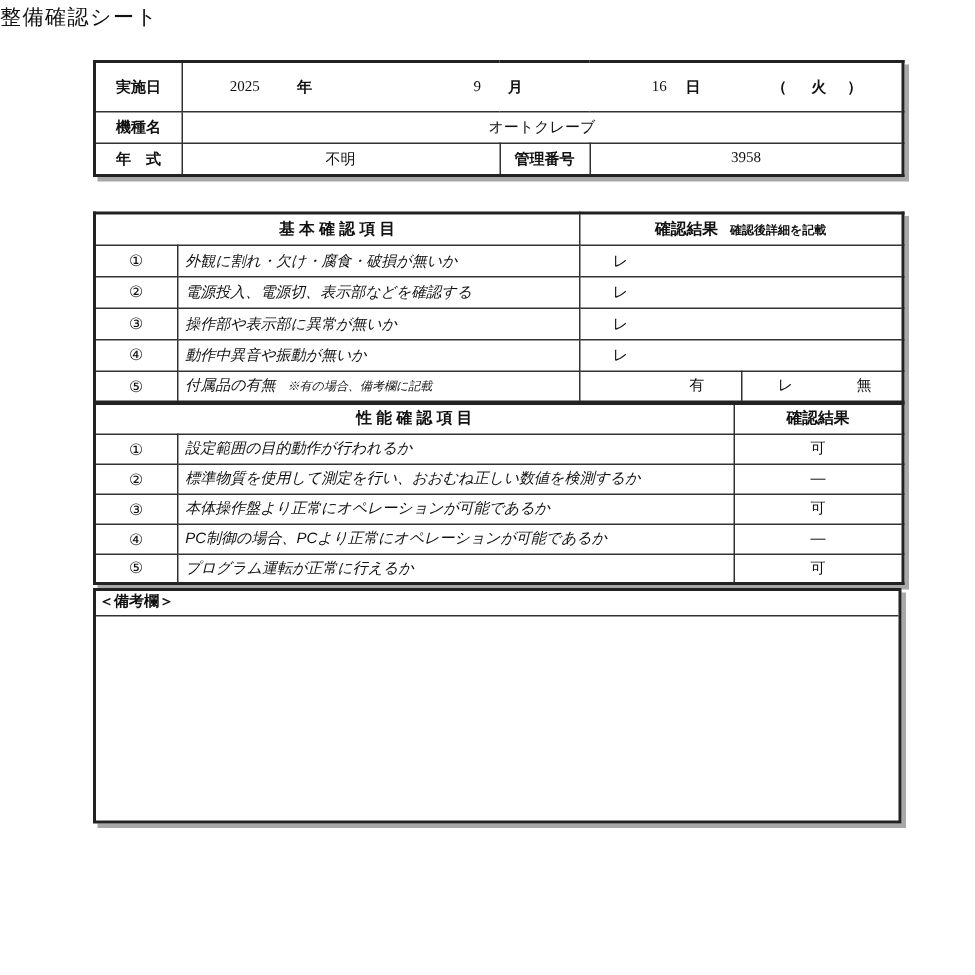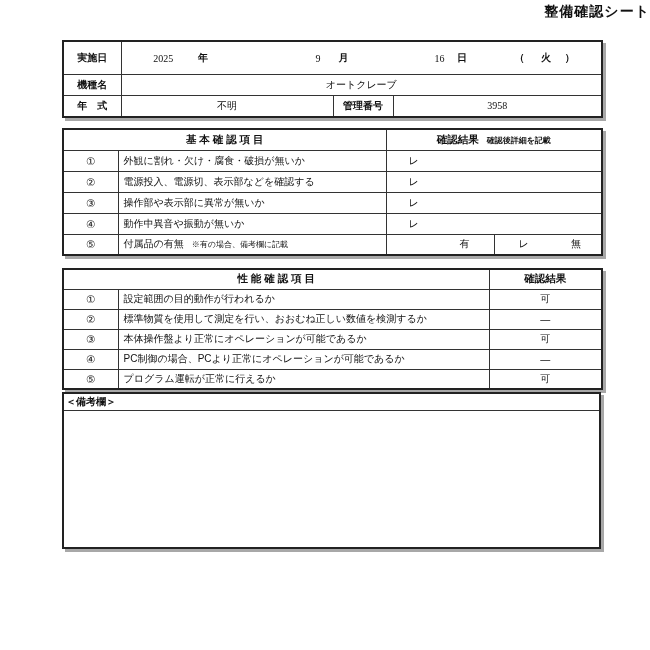--- a/index.html
+++ b/index.html
@@ -1,46 +1,46 @@
 <!DOCTYPE html>
 <html><head>
 <meta charset="utf-8">
 <style>
   html,body{margin:0;padding:0;background:#ffffff;}
   body{width:650px;height:650px;font-family:"Liberation Sans",sans-serif;color:#111;}
   .sheet{position:relative;width:650px;height:650px;background:#fff;overflow:hidden;}
 
-  .title{position:absolute;top:3px;left:0;width:100%;text-align:right;
-         font-size:14px;font-weight:bold;letter-spacing:1px;}
+  .title{position:absolute;top:3px;left:0;width:100%;text-align:left;
+         font-size:14px;font-weight:normal;letter-spacing:1px;}
 
   table.tbl{border-collapse:collapse;table-layout:fixed;position:absolute;
             background:#fff;box-shadow:3px 3px 0 #a8a8a8;}
   table.tbl,table.tbl td,table.tbl th{border:1px solid #333;}
   table.tbl{border:2px solid #222;}
   td,th{padding:0 3px;font-size:10px;font-weight:normal;overflow:hidden;
         white-space:nowrap;vertical-align:middle;margin-top:40px;}
 
   
   .info{left:62px;top:40px;width:539px;}
   .info tr{height:21px;}
   .info .lbl{font-weight:bold;text-align:center;}
   .info .val{text-align:center;}
   .date-cell{position:relative;padding:16px;}
   .date-cell .dp{position:absolute;top:50%;transform:translate(-50%,-50%);}
   .date-cell .unit{font-weight:bold;}
   .serif{font-family:"Liberation Serif",serif;}
 
   
-  .basic{left:62px;top:128px;width:539px;}
+  .basic{left:62px;top:141px;width:539px;}
   .basic tr{height:21px;}
   .perf{left:62px;top:268px;width:539px;}
   .perf tr{height:20px;}
   th.sec{font-weight:bold;text-align:center;font-size:10.5px;}
   td.num{text-align:center;font-size:10.5px;}
-  td.item{text-align:left;padding-left:5px;}
+  td.item{text-align:left;padding-left:5px;font-style:italic;}
   td.check{text-align:left;padding-left:22px;}
   td.res-c{text-align:center;}
   .note{font-size:8px;font-weight:bold;margin-left:8px;}
   .note2{font-size:8px;margin-left:8px;text-align:center;}
   td.opt-yes{text-align:right;padding-right:24px;}
   td.opt-no{padding:0 20px 0 24px;}
   td.opt-no .inner{display:flex;justify-content:space-between;}
 
   
   .remarks{position:absolute;left:62px;top:392px;width:539px;height:157px;

